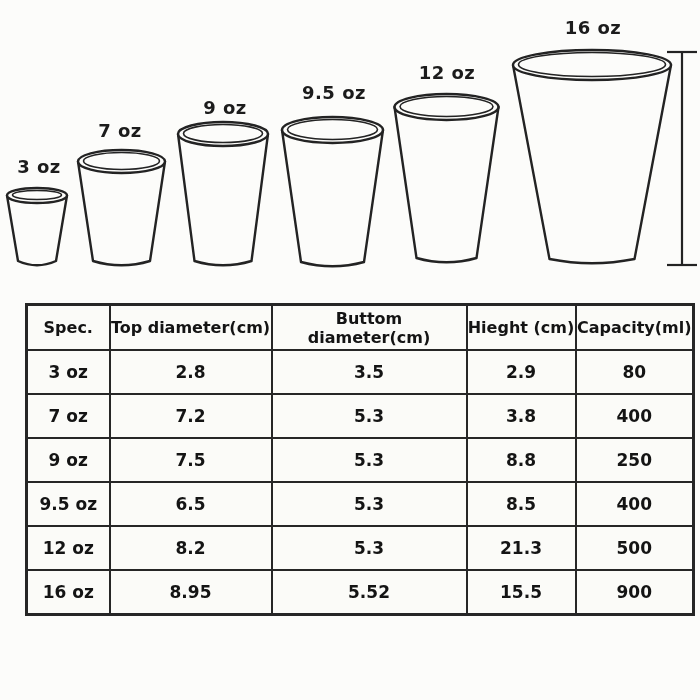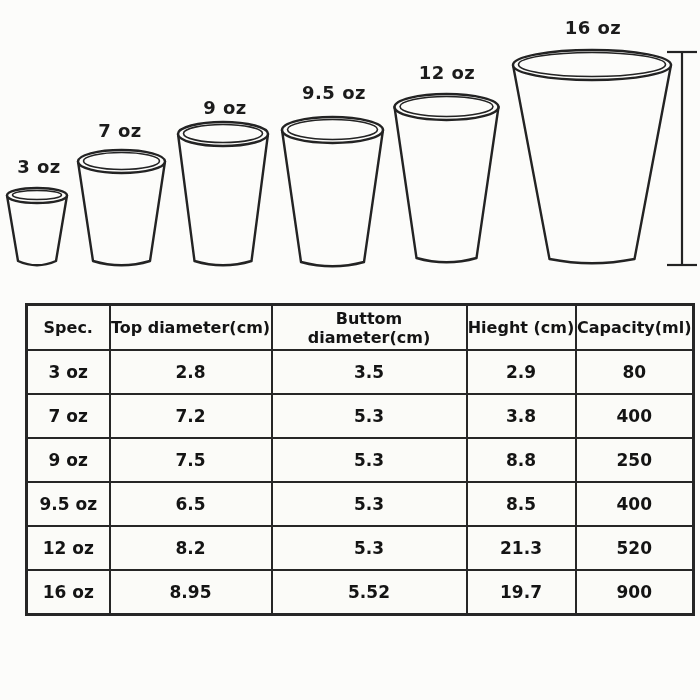--- a/index.html
+++ b/index.html
@@ -128,24 +128,24 @@
           <td>6.5</td>
           <td>5.3</td>
           <td>8.5</td>
           <td>400</td>
         </tr>
         <tr>
           <td>12 oz</td>
           <td>8.2</td>
           <td>5.3</td>
           <td>21.3</td>
-          <td>520</td>
+          <td>500</td>
         </tr>
         <tr>
           <td>16 oz</td>
           <td>8.95</td>
           <td>5.52</td>
-          <td>19.7</td>
+          <td>15.5</td>
           <td>900</td>
         </tr>
       </tbody>
     </table>
 </div>
 
 </body></html>

